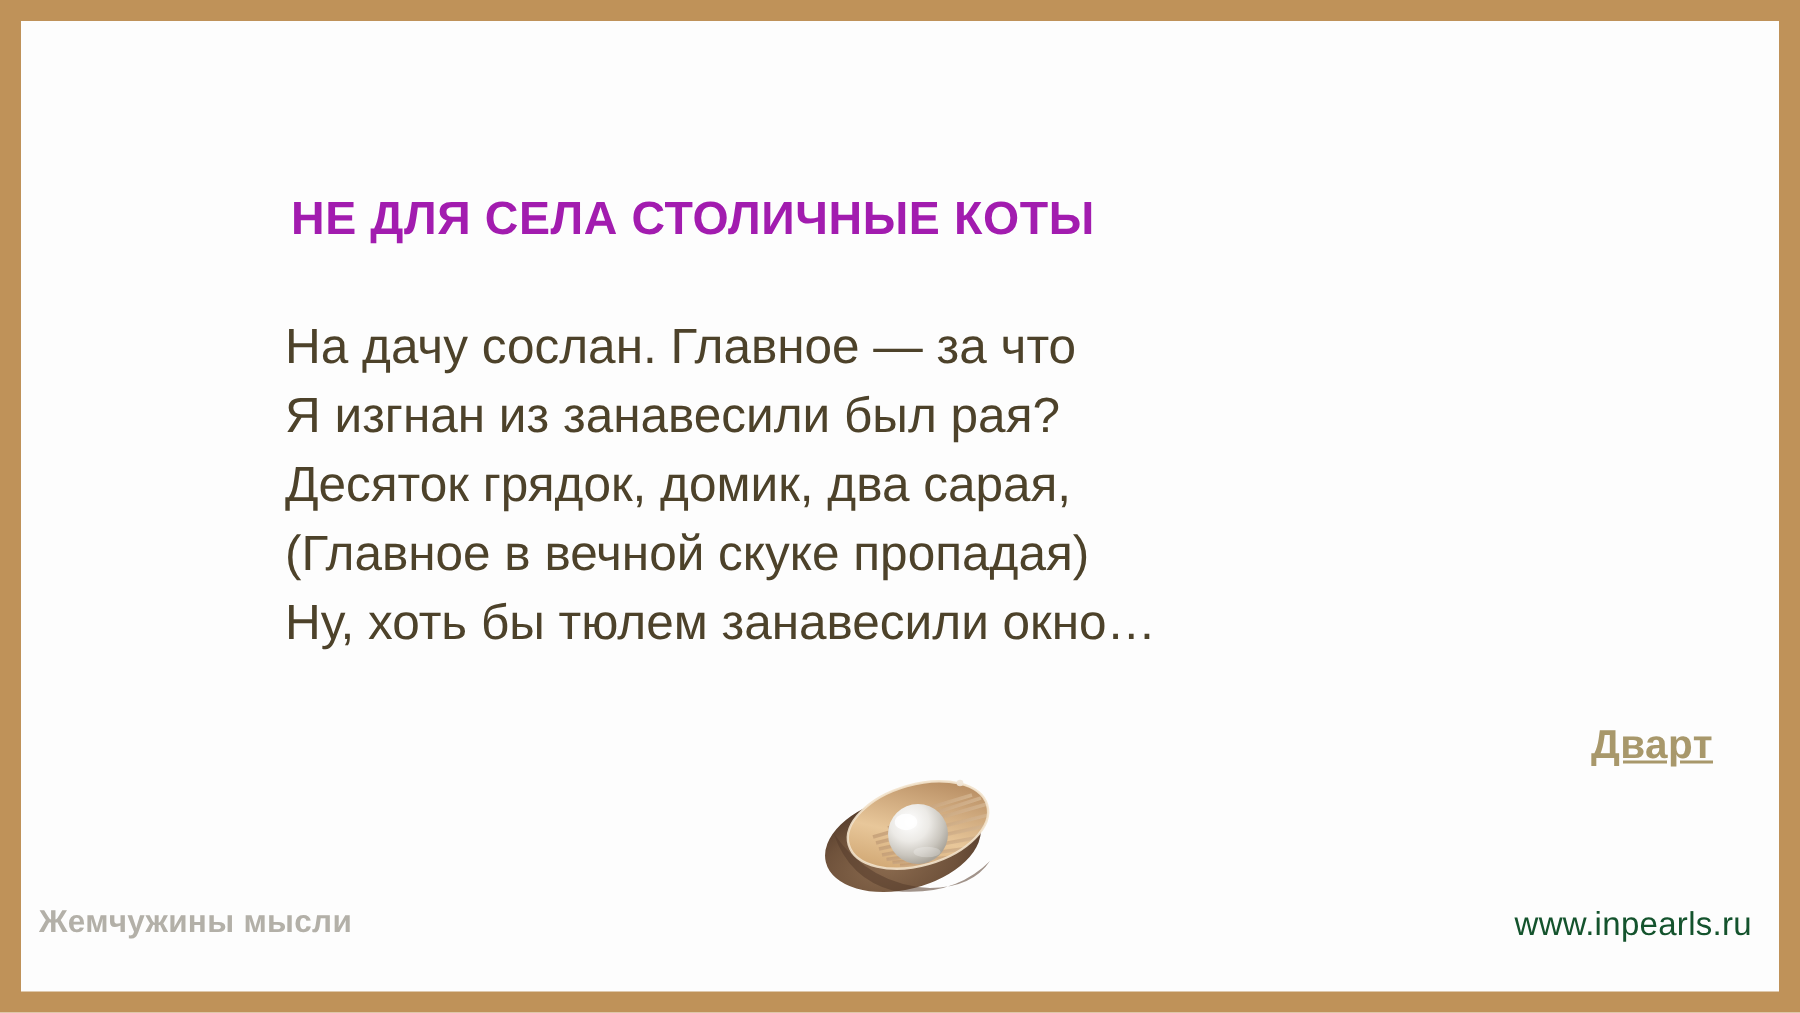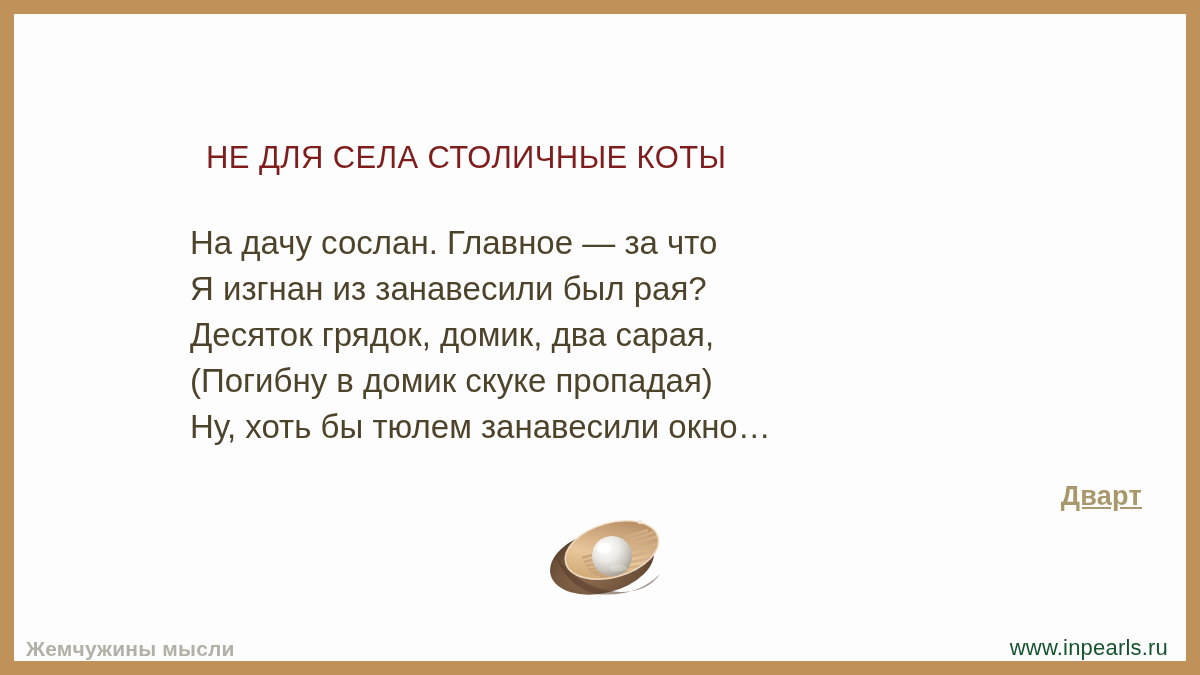--- a/index.html
+++ b/index.html
@@ -28,25 +28,25 @@
   
   .poem-block {
     position: absolute;
     left: 176px;
     top: 108px;
     width: 900px;
   }
 
   .poem-title {
     font-size: 31px;
-    font-weight: normal;
-    color: #7f1d1d;
+    font-weight: bold;
+    color: #a21caf;
     letter-spacing: 0.4px;
     line-height: 40px;
-    margin: 16px;
+    margin: 4px;
     white-space: nowrap;
   }
 
   .poem-body {
     margin: 0;
     padding: 0;
     list-style: none;
     margin-top: 42px;
   }
 
@@ -85,21 +85,21 @@
   }
 
   
   .footer {
     position: absolute;
     left: 0;
     right: 0;
     bottom: 0;
     height: 58px;
     display: flex;
-    align-items: flex-end;
+    align-items: flex-start;
     justify-content: space-between;
     padding: 0 18px 0 12px;
     box-sizing: border-box;
   }
   .footer-left {
     font-size: 21px;
     font-weight: bold;
     color: #b3b0a8;
     letter-spacing: 0.2px;
   }
@@ -115,21 +115,21 @@
 <div class="card">
 
   <div class="poem-block">
 
     <h1 class="poem-title">НЕ ДЛЯ СЕЛА СТОЛИЧНЫЕ КОТЫ</h1>
 
     <div class="poem-body">
       <div class="poem-line">На дачу сослан. Главное — за что</div>
       <div class="poem-line">Я изгнан из занавесили был рая?</div>
       <div class="poem-line">Десяток грядок, домик, два сарая,</div>
-      <div class="poem-line">(Погибну в домик скуке пропадая)</div>
+      <div class="poem-line">(Главное в вечной скуке пропадая)</div>
       <div class="poem-line">Ну, хоть бы тюлем занавесили окно…</div>
     </div>
 
   </div>
 
   <div class="author">Дварт</div>
 
   <div class="shell-wrap">
     <svg viewBox="0 0 140 92" xmlns="http://www.w3.org/2000/svg">
       <defs>

